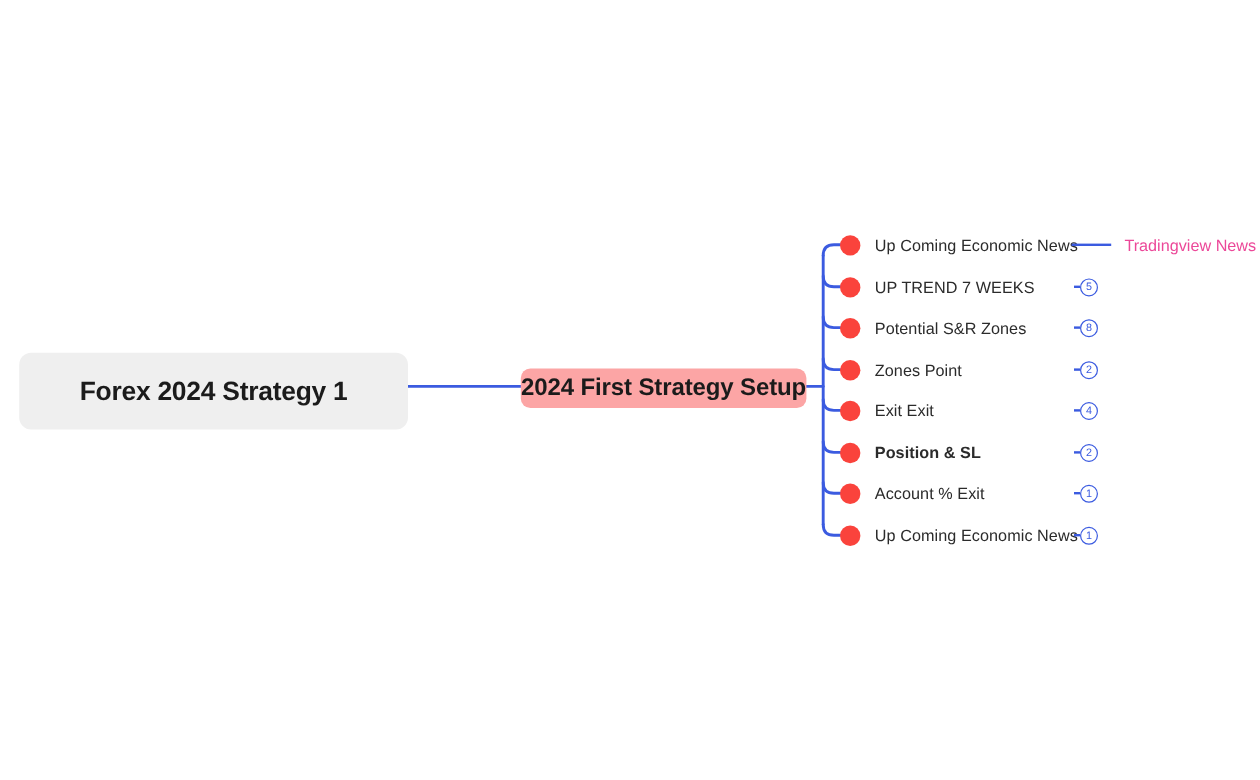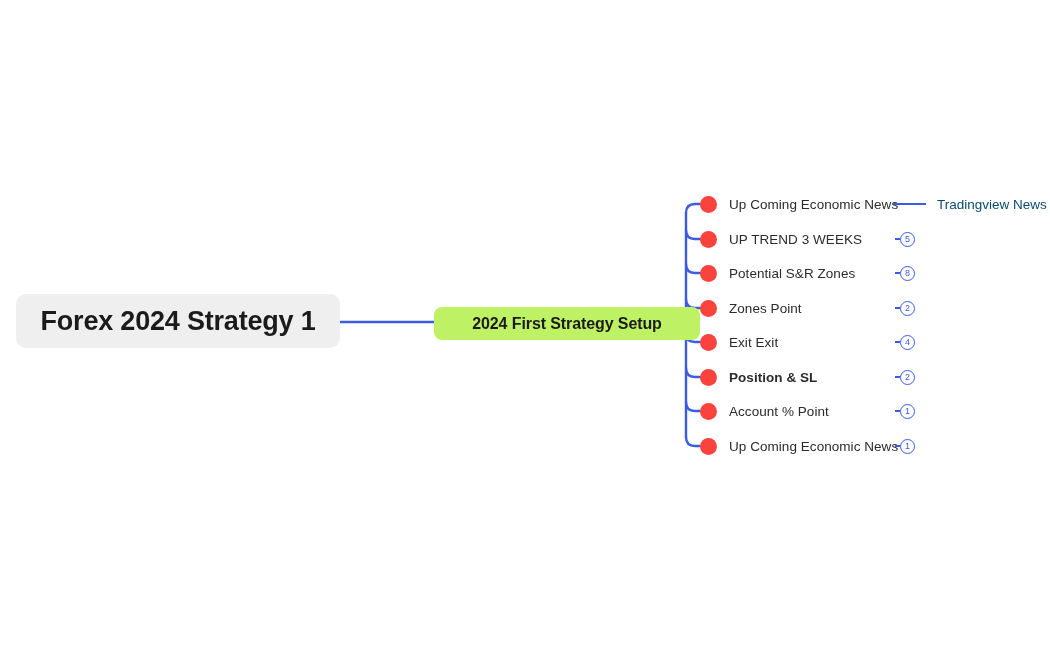--- a/index.html
+++ b/index.html
@@ -43,34 +43,34 @@
     justify-content: center;
     border-radius: 10px;
     color: #1b1b1b;
     white-space: nowrap;
   }
 
   .node-root {
     left: 16px;
     top: 294px;
     width: 324px;
-    height: 54px;
+    height: 64px;
     background: #efefef;
-    font-size: 27px;
+    font-size: 22px;
     font-weight: 700;
     letter-spacing: -0.2px;
   }
 
   .node-topic {
     left: 434px;
     top: 307px;
-    width: 266px;
+    width: 238px;
     height: 33px;
-    background: #bef264;
-    font-size: 16px;
+    background: #fca5a5;
+    font-size: 20px;
     font-weight: 700;
     letter-spacing: -0.1px;
     border-radius: 8px;
   }
 
   
   .leaf {
     position: absolute;
     left: 700px;
     height: 22px;
@@ -132,21 +132,21 @@
   }
   .subleaf-line {
     width: 33px;
     height: 2.2px;
     background: #3b5be0;
     flex: 0 0 auto;
   }
   .subleaf-label {
     margin-left: 11px;
     font-size: 13.5px;
-    color: #0c4a6e;
+    color: #ec4899;
     white-space: nowrap;
   }
 </style>
 </head>
 <body>
 
 <div id="canvas">
 
   <svg id="connectors" viewBox="0 0 1050 650" width="1050" height="650" aria-hidden="true">
     <g id="connector-paths" fill="none" stroke="#3b5be0" stroke-width="2.4" stroke-linecap="round" stroke-linejoin="round">
@@ -176,21 +176,21 @@
       <div class="leaf" style="top: 193px;">
         <span class="leaf-bullet" style="background: rgb(250, 67, 60);"></span>
         <span class="leaf-label">Up Coming Economic News</span>
       </div>
       <div class="subleaf" style="top: 193px; left: 893px;">
         <span class="subleaf-line" style="background: rgb(59, 91, 224);"></span>
         <span class="subleaf-label">Tradingview News</span>
       </div>
       <div class="leaf" style="top: 228px;">
         <span class="leaf-bullet" style="background: rgb(250, 67, 60);"></span>
-        <span class="leaf-label">UP TREND 3 WEEKS</span>
+        <span class="leaf-label">UP TREND 7 WEEKS</span>
       </div>
       <div class="badge" style="top: 228px;">
         <span class="badge-stub"></span>
         <span class="badge-circle">5</span>
       </div>
       <div class="leaf" style="top: 262px;">
         <span class="leaf-bullet" style="background: rgb(250, 67, 60);"></span>
         <span class="leaf-label">Potential S&amp;R Zones</span>
       </div>
       <div class="badge" style="top: 262px;">
@@ -216,21 +216,21 @@
       <div class="leaf" style="top: 366px; font-weight: bold;">
         <span class="leaf-bullet" style="background: rgb(250, 67, 60);"></span>
         <span class="leaf-label">Position &amp; SL</span>
       </div>
       <div class="badge" style="top: 366px;">
         <span class="badge-stub"></span>
         <span class="badge-circle">2</span>
       </div>
       <div class="leaf" style="top: 400px;">
         <span class="leaf-bullet" style="background: rgb(250, 67, 60);"></span>
-        <span class="leaf-label">Account % Point</span>
+        <span class="leaf-label">Account % Exit</span>
       </div>
       <div class="badge" style="top: 400px;">
         <span class="badge-stub"></span>
         <span class="badge-circle">1</span>
       </div>
       <div class="leaf" style="top: 435px;">
         <span class="leaf-bullet" style="background: rgb(250, 67, 60);"></span>
         <span class="leaf-label">Up Coming Economic News</span>
       </div>
       <div class="badge" style="top: 435px;">

